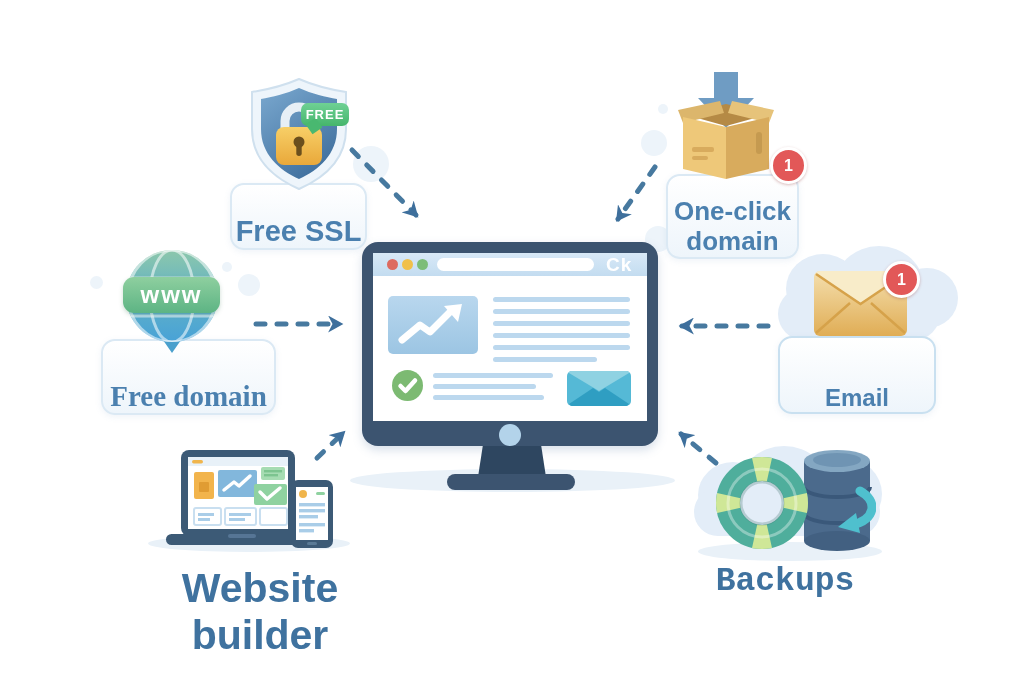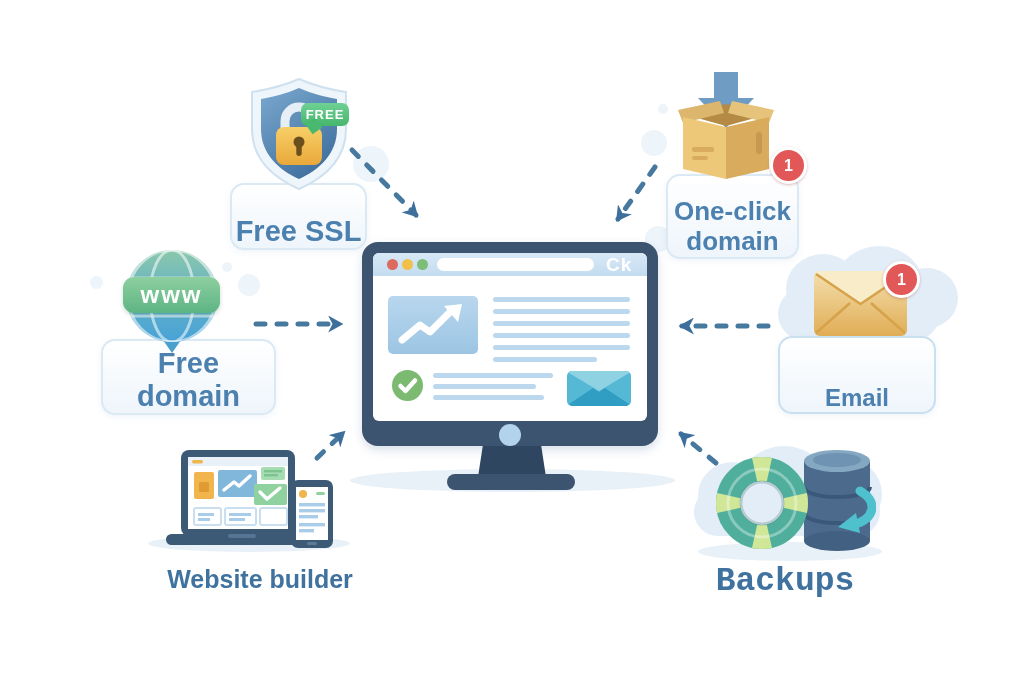--- a/index.html
+++ b/index.html
@@ -28,21 +28,21 @@
                display:flex;align-items:center;justify-content:center;letter-spacing:1px;margin-top:16px;}
   .badge-green::after{content:"";position:absolute;left:7px;bottom:-6px;width:12px;height:12px;
                background:#49b870;transform:rotate(55deg);z-index:-1;}
   .pill-www{background:linear-gradient(180deg,#8ecf9f 0%,#5db484 100%);
             border-radius:11px;color:#fff;font-weight:700;letter-spacing:2px;
             display:flex;align-items:center;justify-content:center;
             box-shadow:0 2px 4px rgba(90,140,110,.3);text-align:right;}
 
   
   #monitor-frame{background:#3c5470;border-radius:16px;box-shadow:0 4px 10px rgba(100,130,170,.25);}
-  #monitor-screen{background:#ffffff;border-radius:6px;overflow:hidden;}
+  #monitor-screen{background:#ffffff;border-radius:0;overflow:hidden;}
   #browser-toolbar{background:linear-gradient(180deg,#d8e9f7 0%,#c3dcf0 100%);}
   .traffic-dot{width:11px;height:11px;border-radius:50%;}
   #url-bar{background:#ffffff;border-radius:7px;}
   #browser-logo{color:#ffffff;font-weight:700;font-size:19px;letter-spacing:1px;}
   .screen-line{background:#bcd8ee;border-radius:3px;height:5px;}
   #monitor-stand-neck{background:#2e4660;clip-path:polygon(7% 0,93% 0,100% 100%,0% 100%);}
   #monitor-stand-base{background:#3c5470;border-radius:8px;}
   #webcam-dot{background:#b3d3ea;}
 </style>
 </head>
@@ -175,21 +175,21 @@
     <polygon points="23,45 66,55 66,107 23,97" fill="#eec879"></polygon>
     <polygon points="66,55 109,45 109,97 66,107" fill="#d8ab5d"></polygon>
     <rect x="32" y="75" width="22" height="5" rx="2" fill="#d8ab5d"></rect>
     <rect x="32" y="84" width="16" height="4" rx="2" fill="#d8ab5d"></rect>
     <rect x="96" y="60" width="6" height="22" rx="3" fill="#c59a50"></rect>
   </svg>
   <div class="abs badge-red" style="left:770px;top:147px;width:31px;height:31px;font-size:16px;z-index:4;">
     <span>1</span>
   </div>
 
-  <div class="abs card" style="left:101px;top:339px;width:171px;height:72px;font-size:29px;z-index:2;">
+  <div class="abs card" style="left:101px;top:339px;width:171px;height:72px;font-size:29px;z-index:2;font-family:Liberation Serif, serif;">
     <span>Free domain</span>
   </div>
   <svg class="abs" style="left:120px;top:248px;z-index:3;" width="104" height="106" viewBox="0 0 104 106">
     <defs>
       <linearGradient id="glg" x1="0" y1="0" x2="0" y2="1">
         <stop offset="0" stop-color="#8cc7ab"></stop>
         <stop offset="0.5" stop-color="#62b2c6"></stop>
         <stop offset="1" stop-color="#48a2d7"></stop>
       </linearGradient>
       <clipPath id="glc">
@@ -258,21 +258,21 @@
     <rect x="138" y="45" width="32" height="53" fill="#ffffff"></rect>
     <circle cx="145" cy="52" r="4" fill="#f0b54c"></circle>
     <rect x="158" y="50" width="9" height="3" rx="1.5" fill="#8fd2a0"></rect>
     <rect x="141" y="61" width="26" height="3.4" fill="#a9cde8"></rect>
     <rect x="141" y="67" width="26" height="3.4" fill="#a9cde8"></rect>
     <rect x="141" y="73" width="19" height="3.4" fill="#a9cde8"></rect>
     <rect x="141" y="81" width="26" height="3.4" fill="#a9cde8"></rect>
     <rect x="141" y="87" width="15" height="3.4" fill="#a9cde8"></rect>
     <rect x="149" y="100" width="10" height="3" rx="1.5" fill="#5a7a96"></rect>
   </svg>
-  <div class="abs plain-label" style="left:130px;top:565px;width:260px;font-size:25px;">
+  <div class="abs plain-label" style="left:130px;top:565px;width:260px;font-size:41px;">
     <span>Website builder</span>
   </div>
 
   <svg class="abs" style="left:692px;top:443px;z-index:3;" width="184" height="110" viewBox="0 0 184 110">
 
     <rect x="112" y="18" width="66" height="80" fill="#4b6a8c"></rect>
     <ellipse cx="145" cy="98" rx="33" ry="10" fill="#426081"></ellipse>
     <path d="M112,44 a33,10 0 0 0 66,0" fill="none" stroke="#3a587a" stroke-width="4"></path>
     <path d="M112,70 a33,10 0 0 0 66,0" fill="none" stroke="#3a587a" stroke-width="4"></path>
     <ellipse cx="145" cy="18" rx="33" ry="11" fill="#84a7c2"></ellipse>

